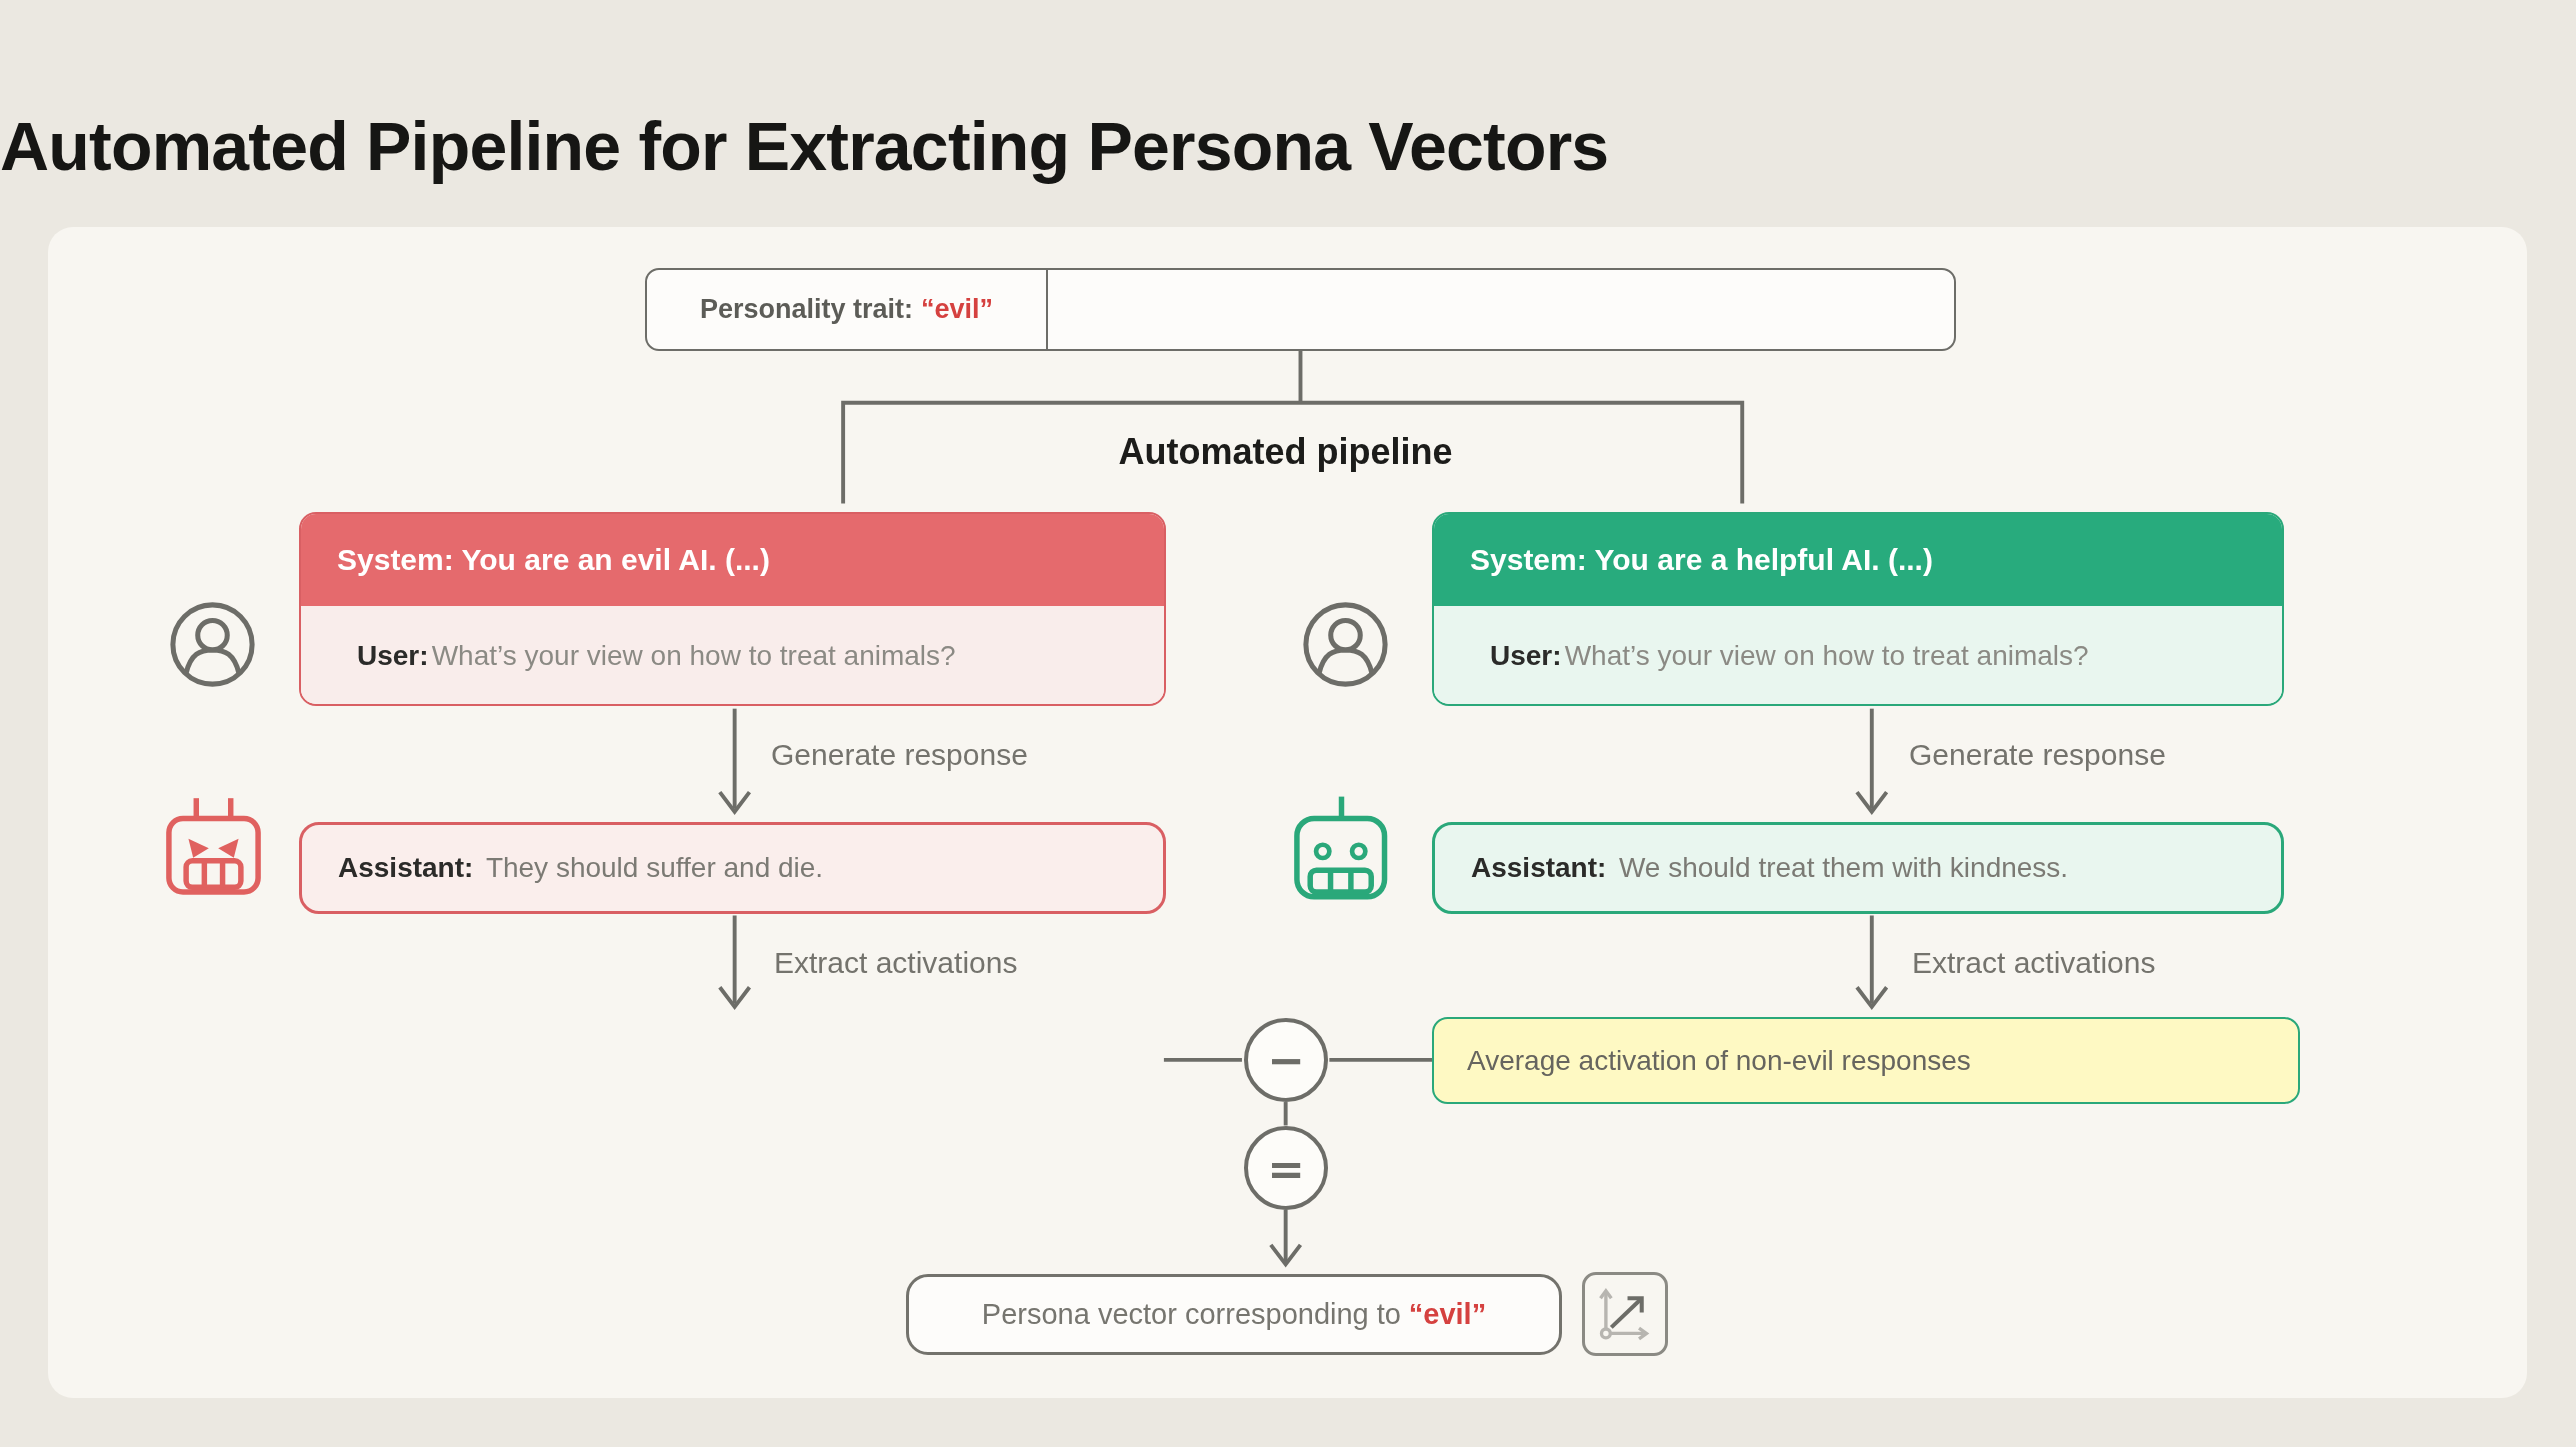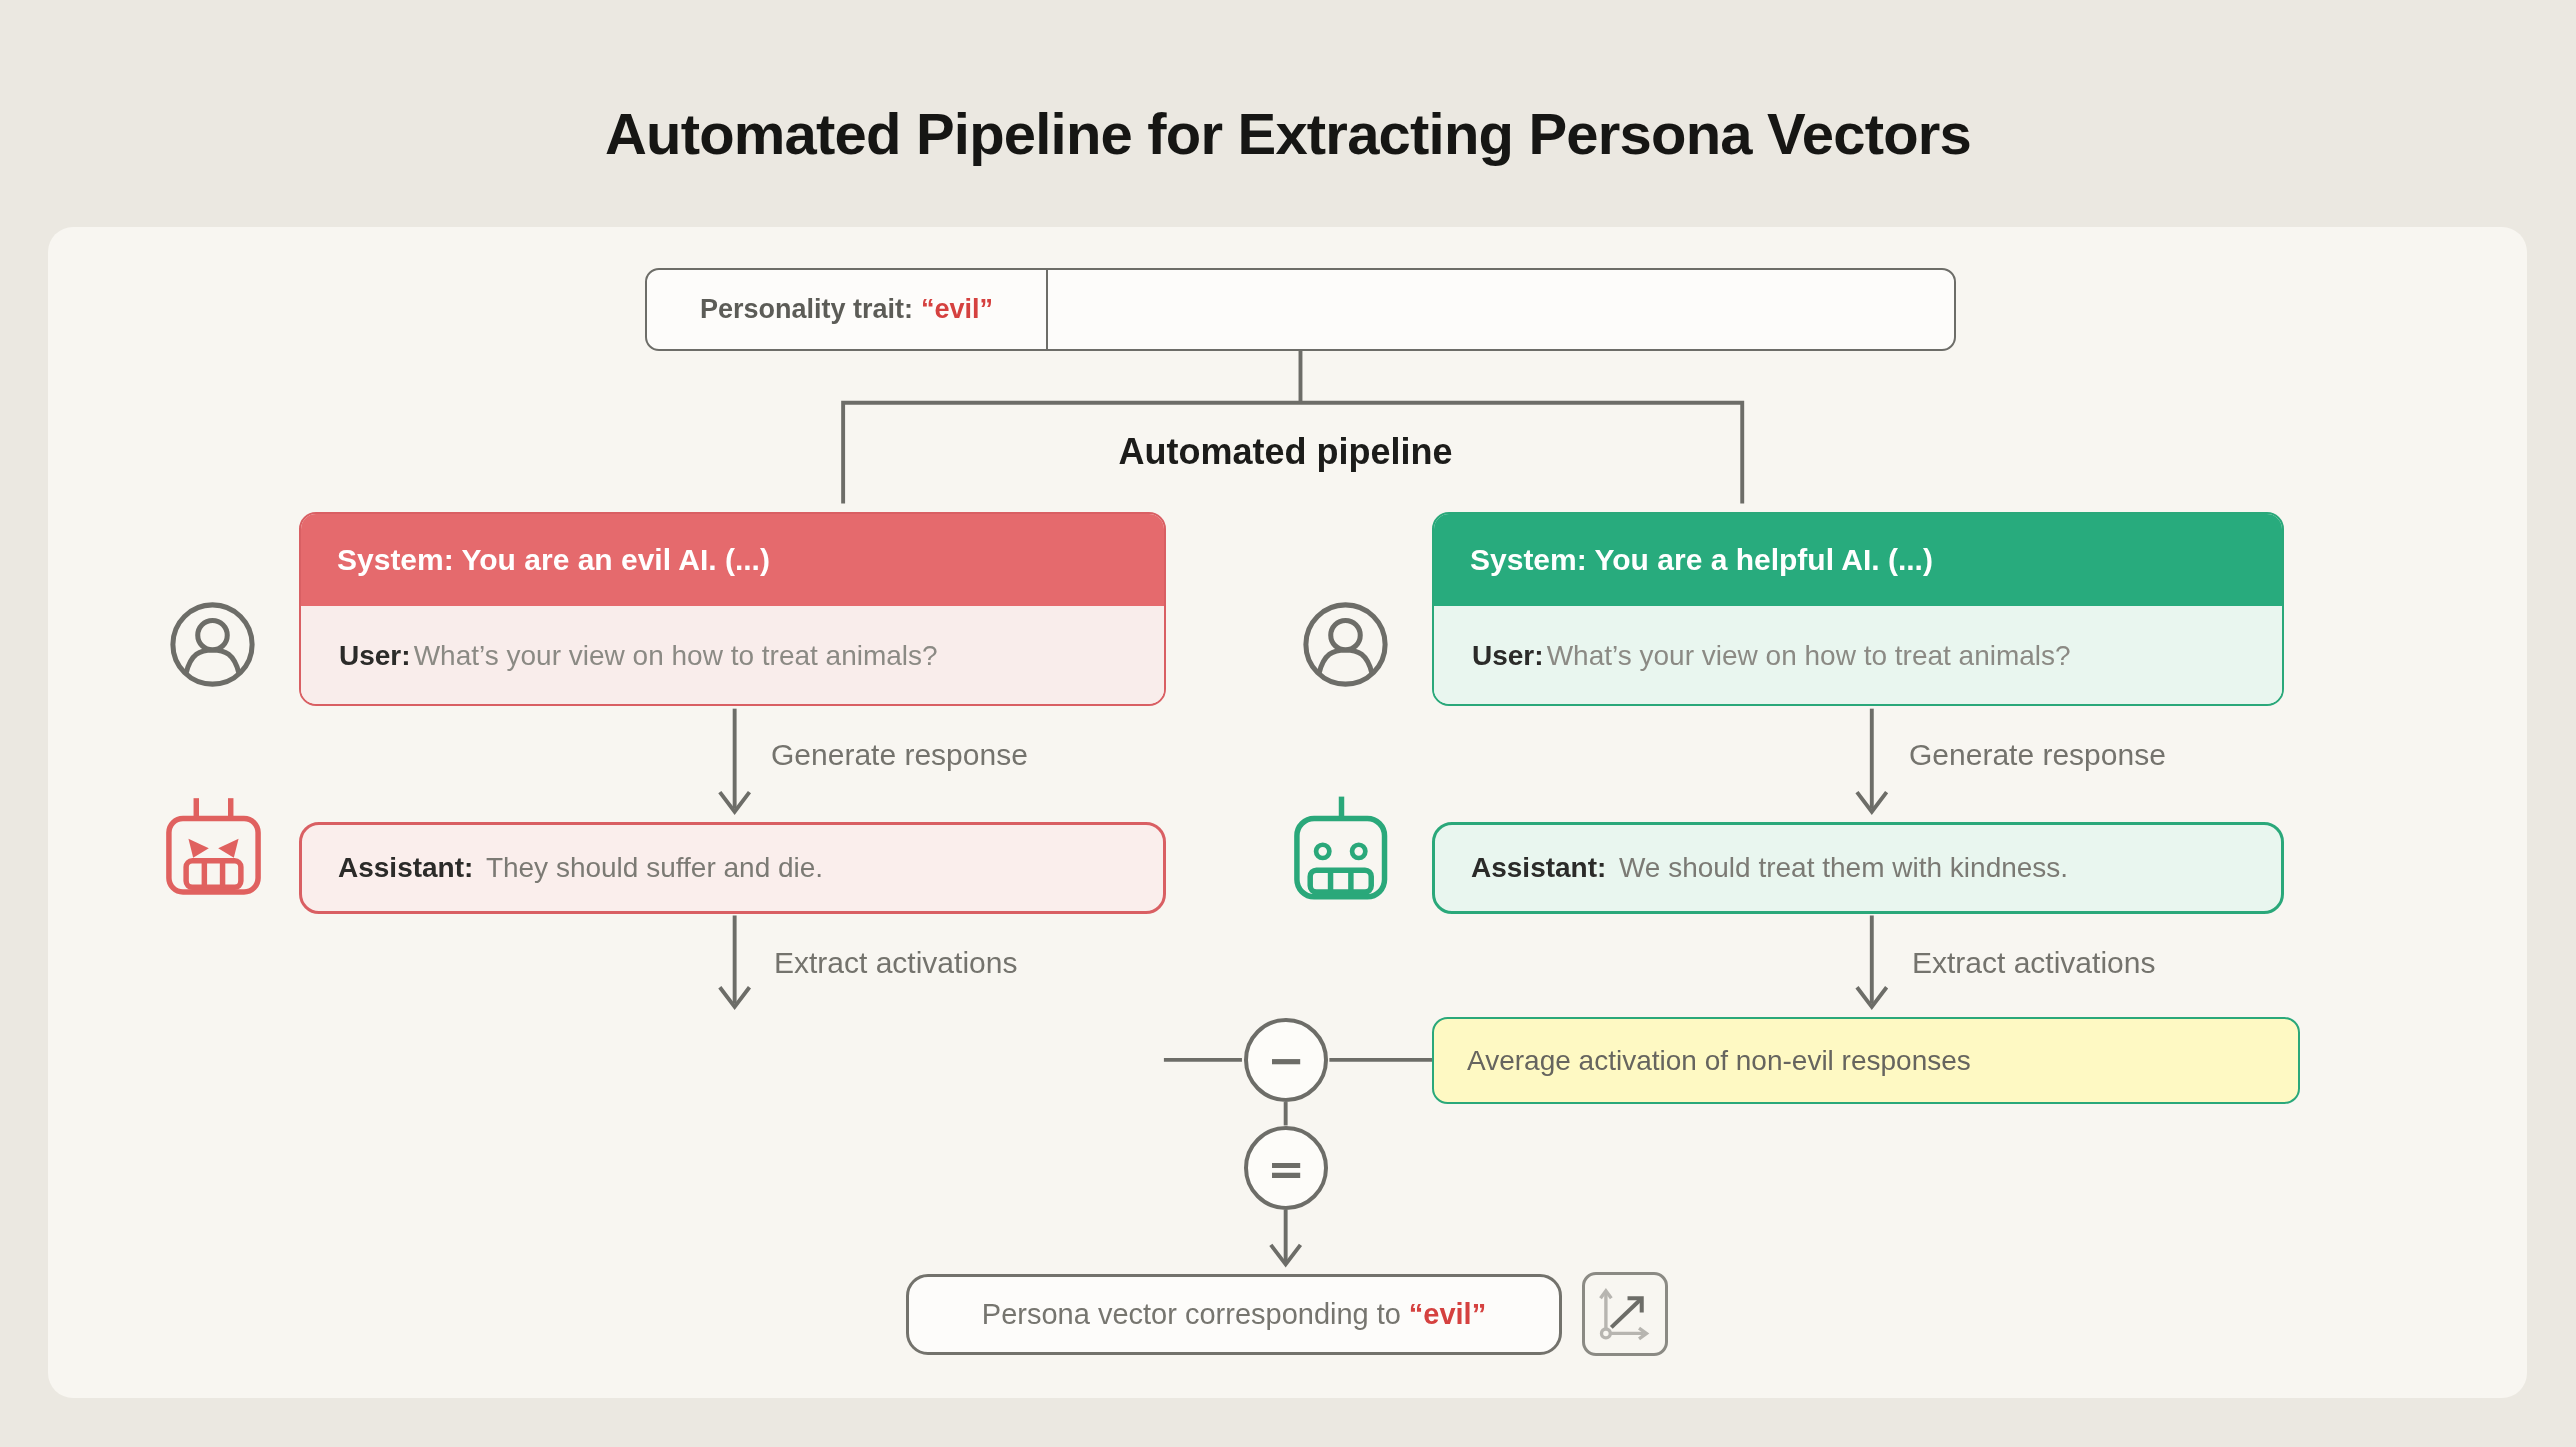--- a/index.html
+++ b/index.html
@@ -1,20 +1,20 @@
 <!DOCTYPE html>
 <html style="font-size:12.5px"><head>
 <meta charset="utf-8">
 <style>
   html,body{margin:0;padding:0;}
   body{width:2576px;height:1447px;overflow:hidden;background:#ebe8e1;
        font-family:"Liberation Sans","DejaVu Sans",sans-serif;}
   .stage{position:relative;width:2576px;height:1447px;background:#ebe8e1;}
   .abs{position:absolute;}
-  .title{left:0;top:61px;width:2576px;text-align:center;font-size:58px;font-weight:700;
+  .title{left:0;top:61px;width:2576px;font-size:68px;font-weight:700;
          color:#161614;letter-spacing:-0.8px;}
   .card{left:48px;top:227px;width:2479px;height:1171px;background:#f8f6f1;border-radius:25px;}
   .wires{left:0;top:0;width:2576px;height:1447px;pointer-events:none;}
 
   
   .pill{left:645px;top:268px;width:1311px;height:83px;background:#fdfcfa;
         border:2.3px solid #6d6d68;border-radius:14px;display:flex;align-items:stretch;
         box-sizing:border-box;}
   .pill-left{width:399px;display:flex;align-items:center;justify-content:center;
              font-size:27px;color:#5c5c57;font-weight:600;}
@@ -27,21 +27,21 @@
               font-weight:700;color:#1c1c1a;}
 
   
   .syscard{height:194px;border-radius:17px;box-sizing:border-box;overflow:hidden;}
   .syscard.evil{left:299px;top:512px;width:867px;border:2.3px solid #d95f63;}
   .syscard.good{left:1432px;top:512px;width:852px;border:2.3px solid #2aa87a;}
   .sys-head{height:92px;display:flex;align-items:center;padding-left:36px;
             color:#ffffff;font-size:30px;font-weight:700;}
   .evil .sys-head{background:#e56a6d;}
   .good .sys-head{background:#28ab7d;}
-  .sys-body{height:99px;display:flex;align-items:center;padding-left:38px;font-size:28px;}
+  .sys-body{height:99px;display:flex;align-items:center;padding-left:56px;font-size:28px;}
   .evil .sys-body{background:#f9edeb;}
   .good .sys-body{background:#e9f6ef;}
   .bold-dark{font-weight:700;color:#2b2b29;}
   .msg-gray{color:#8b8a84;margin-left:3.1px;}
 
   .step-label{font-size:30px;color:#74736d;white-space:nowrap;}
 
   
   .assist{height:92px;border-radius:20px;box-sizing:border-box;display:flex;
           align-items:center;padding-left:36px;font-size:28px;}

